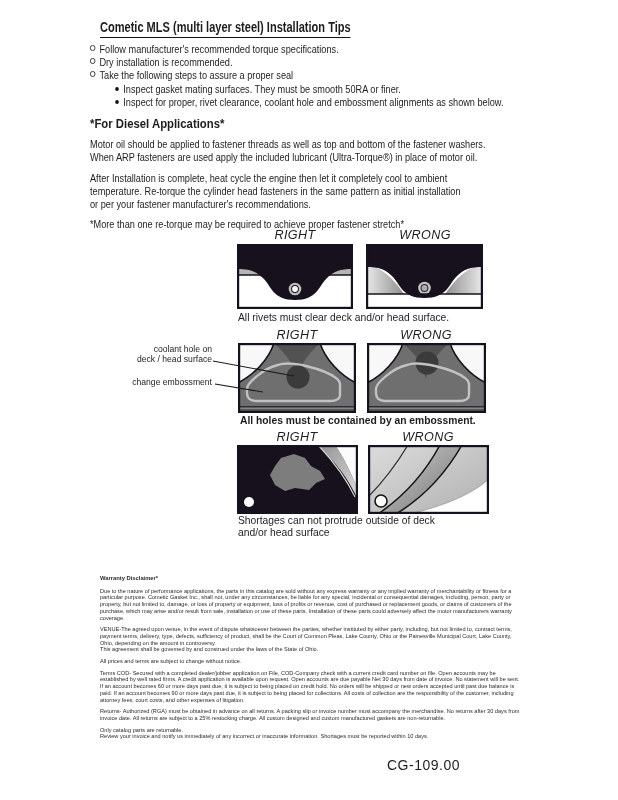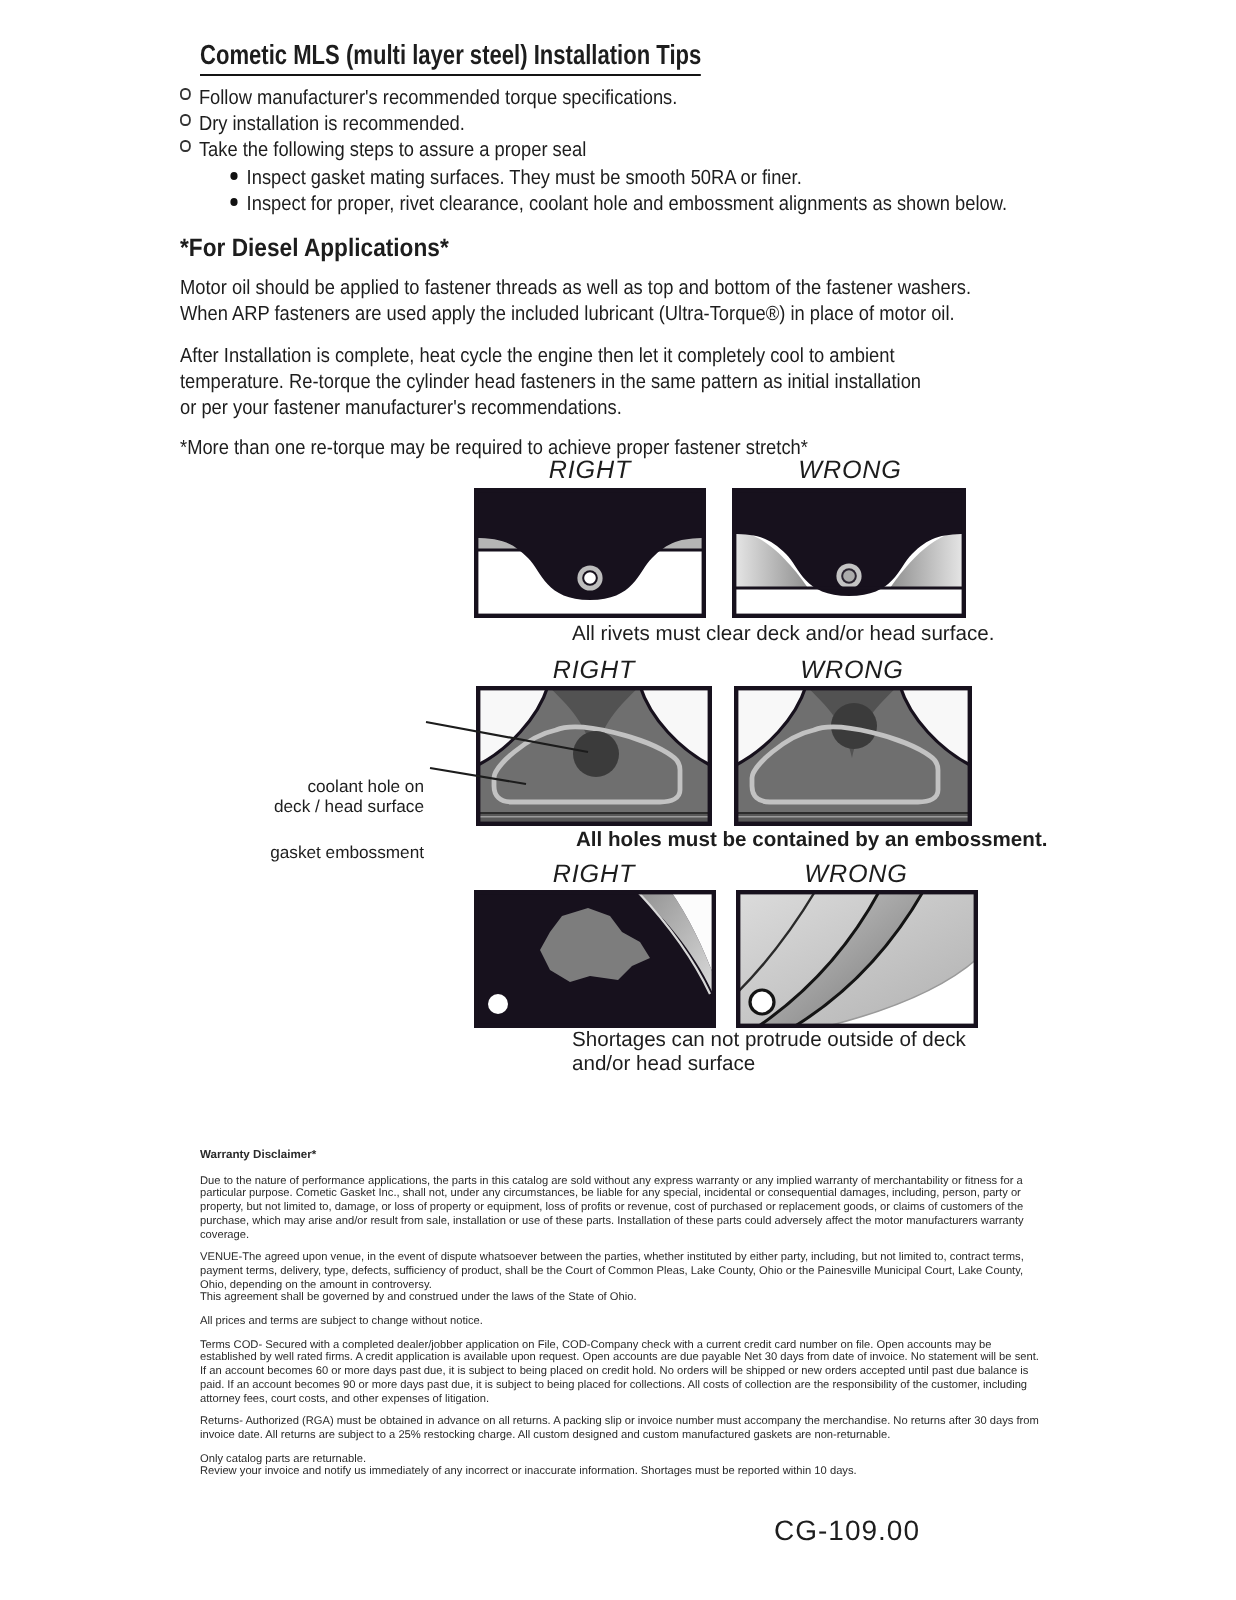--- a/index.html
+++ b/index.html
@@ -16,22 +16,22 @@
   .brow{white-space:nowrap;}
   .sub{margin-left:28px;}
   .o{display:inline-block;width:3.5px;height:3.5px;border:1px solid #333;border-radius:50%;
      margin-right:5px;vertical-align:2.5px;}
   .f{display:inline-block;width:4px;height:4px;background:#111;border-radius:50%;
      margin-right:5px;vertical-align:2px;}
   .diesel-h{font-weight:bold;font-size:12.6px;margin-top:9px;}
   .para{margin-top:7px;white-space:pre-line;}
   
   .dlabel{font-size:12.6px;letter-spacing:.4px;text-align:center;width:118px;font-style:italic;}
-  .cap{font-size:10.3px;white-space:pre-line;line-height:11.5px;margin-left:48px;}
-  .sidelabel{font-size:8.6px;line-height:9.6px;text-align:right;white-space:pre-line;width:114px;margin-top:44px;}
+  .cap{font-size:10.3px;white-space:pre-line;line-height:11.5px;}
+  .sidelabel{font-size:8.6px;line-height:9.6px;text-align:right;white-space:pre-line;width:114px;}
   
   .disc{left:100px;top:575px;width:420px;font-size:5.6px;line-height:6.7px;color:#2b2b2b;}
   .disc-h{font-weight:bold;font-size:5.8px;margin-bottom:6px;}
   .dp{margin-bottom:5px;white-space:pre-line;}
   .pagenum{left:387px;top:757px;font-size:14px;letter-spacing:.5px;}
   svg{display:block;}
   #overlay{left:0;top:0;pointer-events:none;}
 </style>
 </head>
 <body>
@@ -95,21 +95,21 @@
   <rect x="1.1" y="1.1" width="114.8" height="62.8" fill="none" stroke="#17111d" stroke-width="2.2"></rect>
 </svg>
 
 <div class="abs cap" style="left:238px;top:312px;">All rivets must clear deck and/or head surface.</div>
 
 <div class="abs dlabel" style="left:238px;top:328px;">RIGHT</div>
 <div class="abs dlabel" style="left:367px;top:328px;">WRONG</div>
 
 <div class="abs sidelabel" style="left:98px;top:345px;">coolant hole on
 deck / head surface</div>
-<div class="abs sidelabel" style="left:98px;top:378px;">gasket embossment</div>
+<div class="abs sidelabel" style="left:98px;top:378px;">change embossment</div>
 
 <svg class="abs" style="left:238px;top:343px;" width="118" height="70" viewBox="0 0 118 70">
   <rect x="0" y="0" width="118" height="70" fill="#6f6f6f"></rect>
   <path d="M36,0 H82 C68,13 62,22 59,36 C56,22 50,13 36,0 Z" fill="#525252"></path>
   <path d="M0,0 H36 C31,16 16,32 0,40 Z" fill="#f8f8f8"></path>
   <path d="M118,0 H82 C87,16 102,32 118,40 Z" fill="#f8f8f8"></path>
   <path d="M36,0 C31,16 16,32 0,40" stroke="#17111d" stroke-width="1.6" fill="none"></path>
   <path d="M82,0 C87,16 102,32 118,40" stroke="#17111d" stroke-width="1.6" fill="none"></path>
   <path d="M9,50 L9,46 C9,40 26,25 40,22 C52,17 86,26 98,35 C101,37 102,39 102,42 L102,52 C102,56 98,58 92,58 L18,58 C12,58 9,55 9,50 Z" fill="none" stroke="#c2c2c2" stroke-width="2.4" stroke-linejoin="round"></path>
   <circle cx="60" cy="34" r="11.5" fill="#3b3b3b"></circle>

